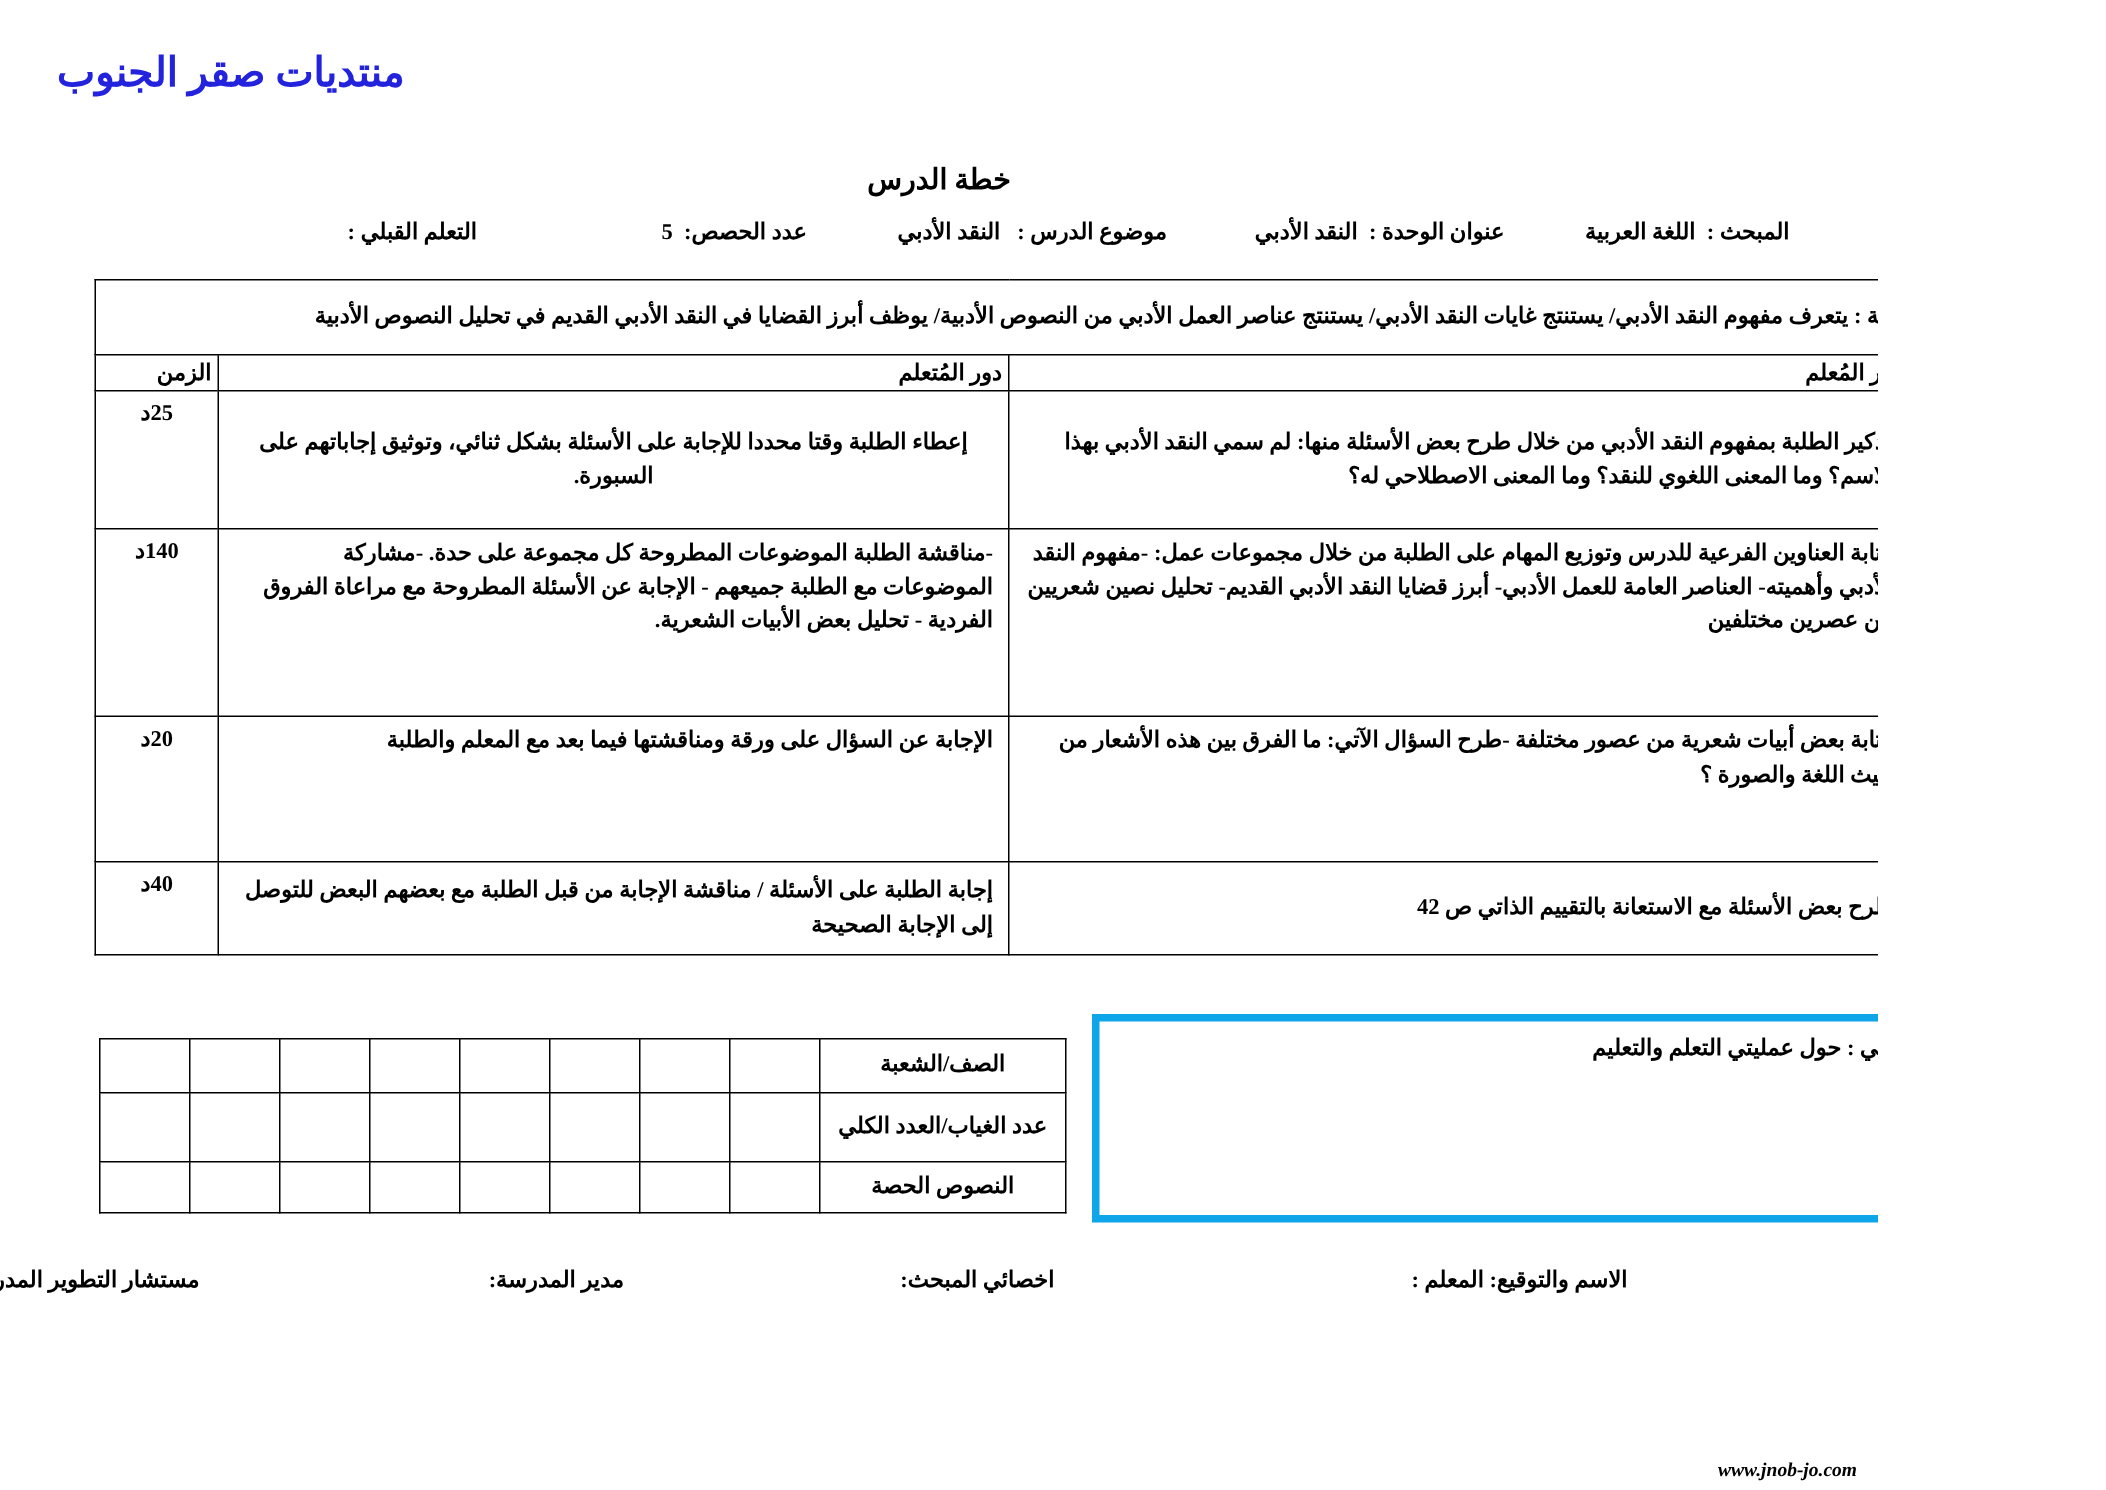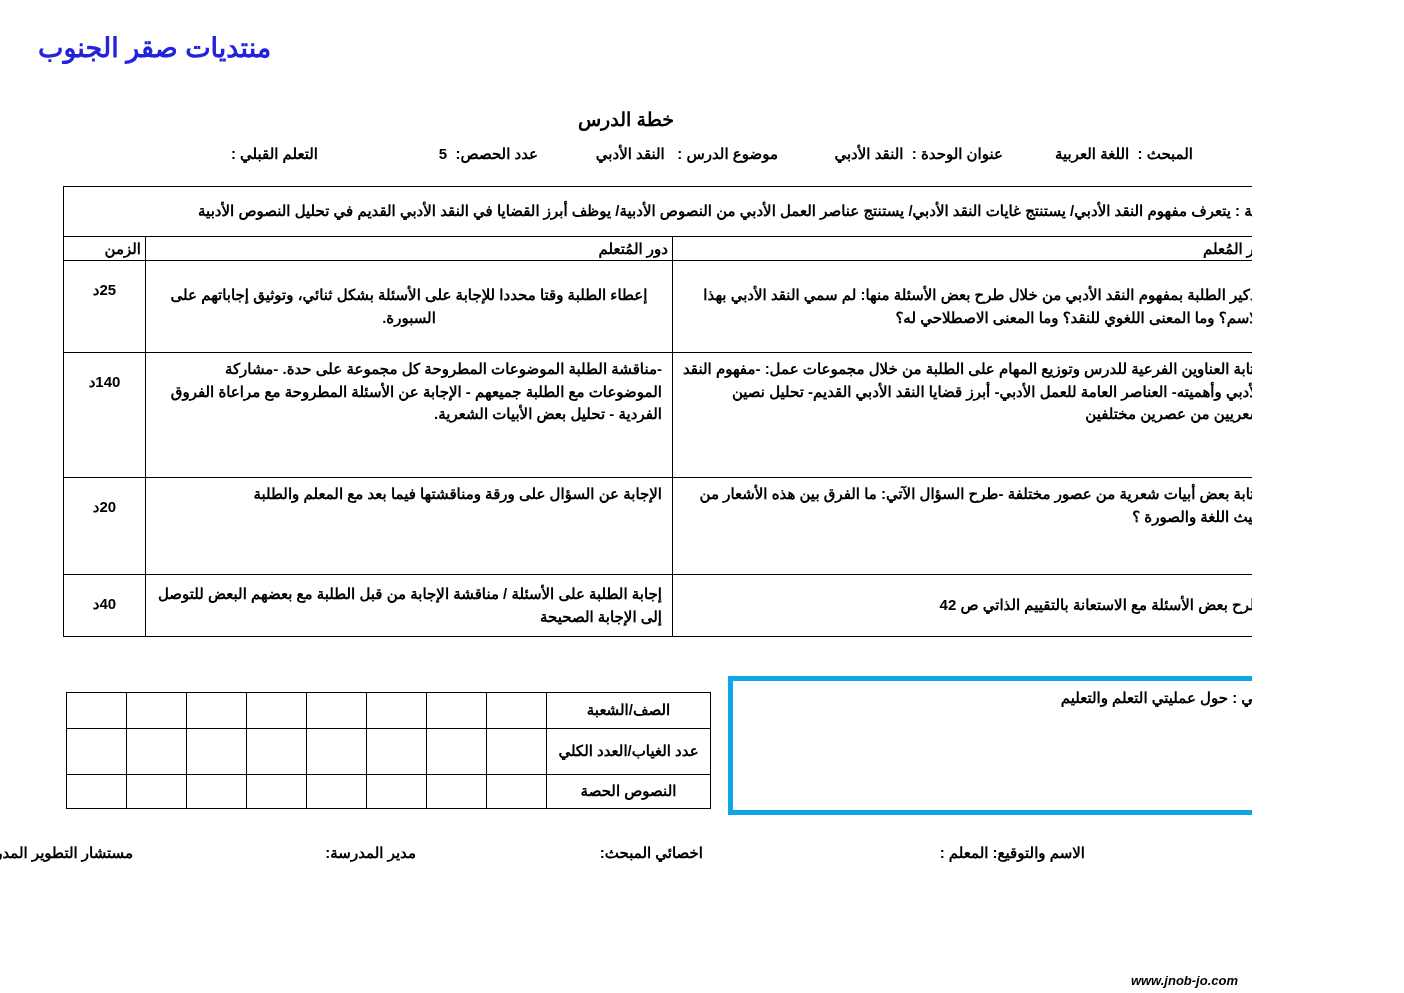--- a/index.html
+++ b/index.html
@@ -1,39 +1,39 @@
 <!DOCTYPE html>
 <html lang="ar"><head>
 <meta charset="utf-8">
 <style>
   * { box-sizing: border-box; }
   body { margin:0; background:#ffffff; }
   .page {
     position:relative; width:1252px; height:993px; background:#ffffff;
-    font-family:Liberation Sans, sans-serif; font-weight:700; color:#000;
+    font-family:Liberation Serif, serif; font-weight:700; color:#000;
     overflow:hidden;
   }
   .site-name { position:absolute; top:32px; left:38px; font-size:27px; color:#2323dd; direction:rtl; white-space:nowrap; }
   .doc-title { position:absolute; top:108px; left:0; width:100%; text-align:center; font-size:19px; }
   .hdr-field { position:absolute; top:145px; font-size:15px; direction:rtl; white-space:nowrap; }
   .f-subject   { right:59px; }
   .f-unit      { right:249px; }
   .f-lesson    { right:474px; }
   .f-periods   { right:714px; }
   .f-prior     { right:934px; }
 
   .main-table { position:absolute; left:63px; top:186px; width:1299px; border-collapse:collapse; table-layout:fixed; direction:rtl; }
   .main-table td, .main-table th { border:1px solid #000; }
   .c-stage { width:90px; } .c-teacher { width:600px; } .c-learner { width:527px; } .c-time { width:82px; }
   .outcomes-cell { height:50px; font-size:15px; text-align:right; padding:4px 12px; line-height:1.5; }
   .head-row th { height:24px; font-size:15px; text-align:right; padding:1px 4px; }
   .body-cell { font-size:15px; padding:5px 10px; text-align:right; line-height:1.5; vertical-align:middle; }
   tr.va-top .body-cell { vertical-align:top; }
   .body-cell.center { text-align:center; }
-  .time-cell { font-size:15px; text-align:center; vertical-align:top; padding-top:20px; direction:rtl; }
+  .time-cell { font-size:15px; text-align:center; vertical-align:top; padding-top:5px; direction:rtl; }
   .stage-cell { position:relative; padding:0; }
   .stage-rot { position:absolute; top:50%; left:50%; transform:translate(-50%,-50%) rotate(-90deg); font-size:15px; text-align:center; line-height:1.25; direction:rtl; }
   .r1 td { height:92px; }  .r1 .stage-rot { width:84px; }
   .r2 td { height:125px; } .r2 .stage-rot { width:118px; }
   .r3 td { height:97px;margin-top:34px; }  .r3 .stage-rot { width:86px; }
   .r4 td { height:62px; }  .r4 .stage-rot { width:58px; }
 
   .class-table { position:absolute; left:66px; top:692px; border-collapse:collapse; direction:rtl; table-layout:fixed; }
   .class-table td { border:1px solid #000; }
   .class-table .lbl { width:164px; text-align:center; font-size:15px; padding:2px 6px; line-height:1.35; }

